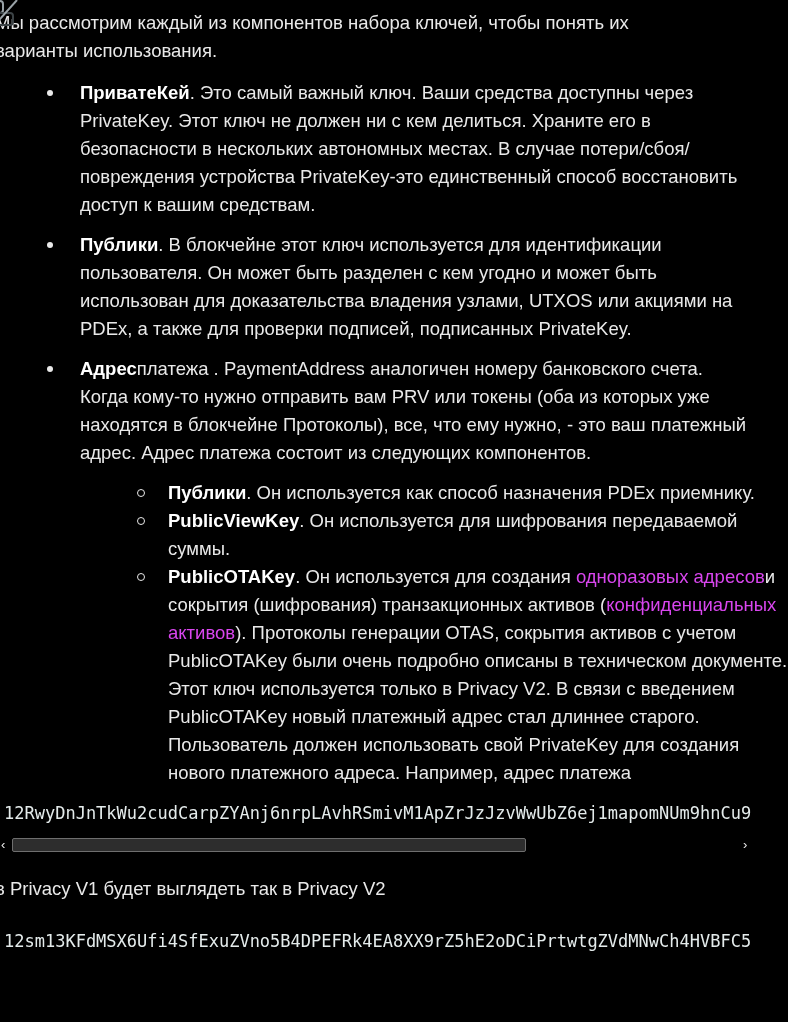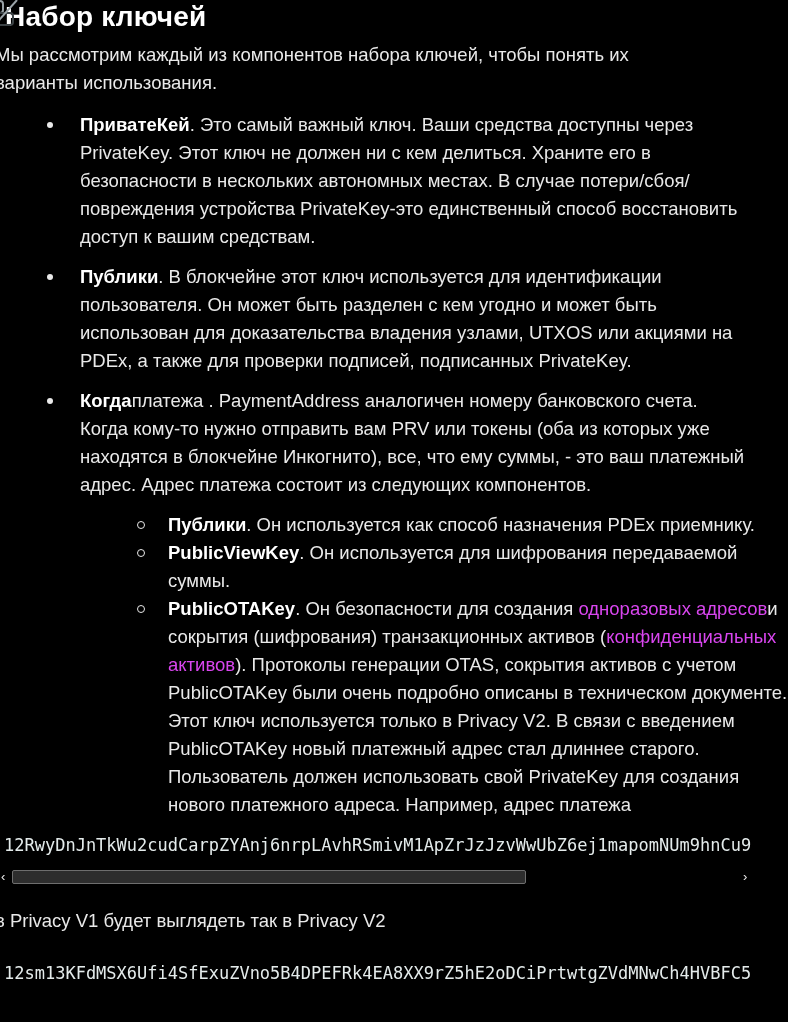--- a/index.html
+++ b/index.html
@@ -139,55 +139,54 @@
 <body>
 
 <div id="content">
 
   <h1 class="page-title">
     <svg class="anchor-icon" viewBox="0 0 30 32" xmlns="http://www.w3.org/2000/svg">
       <rect x="-6" y="2" width="16" height="12" rx="3" fill="none" stroke="#97a0a5" stroke-width="2"></rect>
       <rect x="4" y="14" width="16" height="12" rx="3" fill="none" stroke="#3c4346" stroke-width="2"></rect>
       <line x1="-2" y1="30" x2="24" y2="1" stroke="#9aa3a8" stroke-width="2"></line>
     </svg>
-    <span>Набор ключей</span>
   </h1>
 
   <p class="intro">Мы рассмотрим каждый из компонентов набора ключей, чтобы понять их
 варианты использования.</p>
 
   <ul class="key-list">
     <li>
       <span class="li-text"><span class="seg-bold">ПриватеКей</span><span>. Это самый важный ключ. Ваши средства доступны через
 PrivateKey. Этот ключ не должен ни с кем делиться. Храните его в
 безопасности в нескольких автономных местах. В случае потери/сбоя/
 повреждения устройства PrivateKey-это единственный способ восстановить
 доступ к вашим средствам.</span></span>
     </li>
     <li>
       <span class="li-text"><span class="seg-bold">Публики</span><span>. В блокчейне этот ключ используется для идентификации
 пользователя. Он может быть разделен с кем угодно и может быть
 использован для доказательства владения узлами, UTXOS или акциями на
 PDEx, а также для проверки подписей, подписанных PrivateKey.</span></span>
     </li>
     <li>
-      <span class="li-text"><span class="seg-bold">Когда</span><span>платежа . PaymentAddress аналогичен номеру банковского счета.
+      <span class="li-text"><span class="seg-bold">Адрес</span><span>платежа . PaymentAddress аналогичен номеру банковского счета.
 Когда кому-то нужно отправить вам PRV или токены (оба из которых уже
-находятся в блокчейне Инкогнито), все, что ему суммы, - это ваш платежный
+находятся в блокчейне Протоколы), все, что ему нужно, - это ваш платежный
 адрес. Адрес платежа состоит из следующих компонентов.</span></span>
       <ul class="sub-list">
         <li>
           <span class="li-text"><span class="seg-bold">Публики</span><span>. Он используется как способ назначения PDEx приемнику.</span></span>
         </li>
         <li>
           <span class="li-text"><span class="seg-bold">PublicViewKey</span><span>. Он используется для шифрования передаваемой
 суммы.</span></span>
         </li>
         <li>
-          <span class="li-text"><span class="seg-bold">PublicOTAKey</span><span>. Он безопасности для создания </span><span class="seg-link">одноразовых адресов</span><span>и
+          <span class="li-text"><span class="seg-bold">PublicOTAKey</span><span>. Он используется для создания </span><span class="seg-link">одноразовых адресов</span><span>и
 сокрытия (шифрования) транзакционных активов (</span><span class="seg-link">конфиденциальных
 активов</span><span>). Протоколы генерации OTAS, сокрытия активов с учетом
 PublicOTAKey были очень подробно описаны в техническом документе.
 Этот ключ используется только в Privacy V2. В связи с введением
 PublicOTAKey новый платежный адрес стал длиннее старого.
 Пользователь должен использовать свой PrivateKey для создания
 нового платежного адреса. Например, адрес платежа</span></span>
         </li>
       </ul>
     </li>

